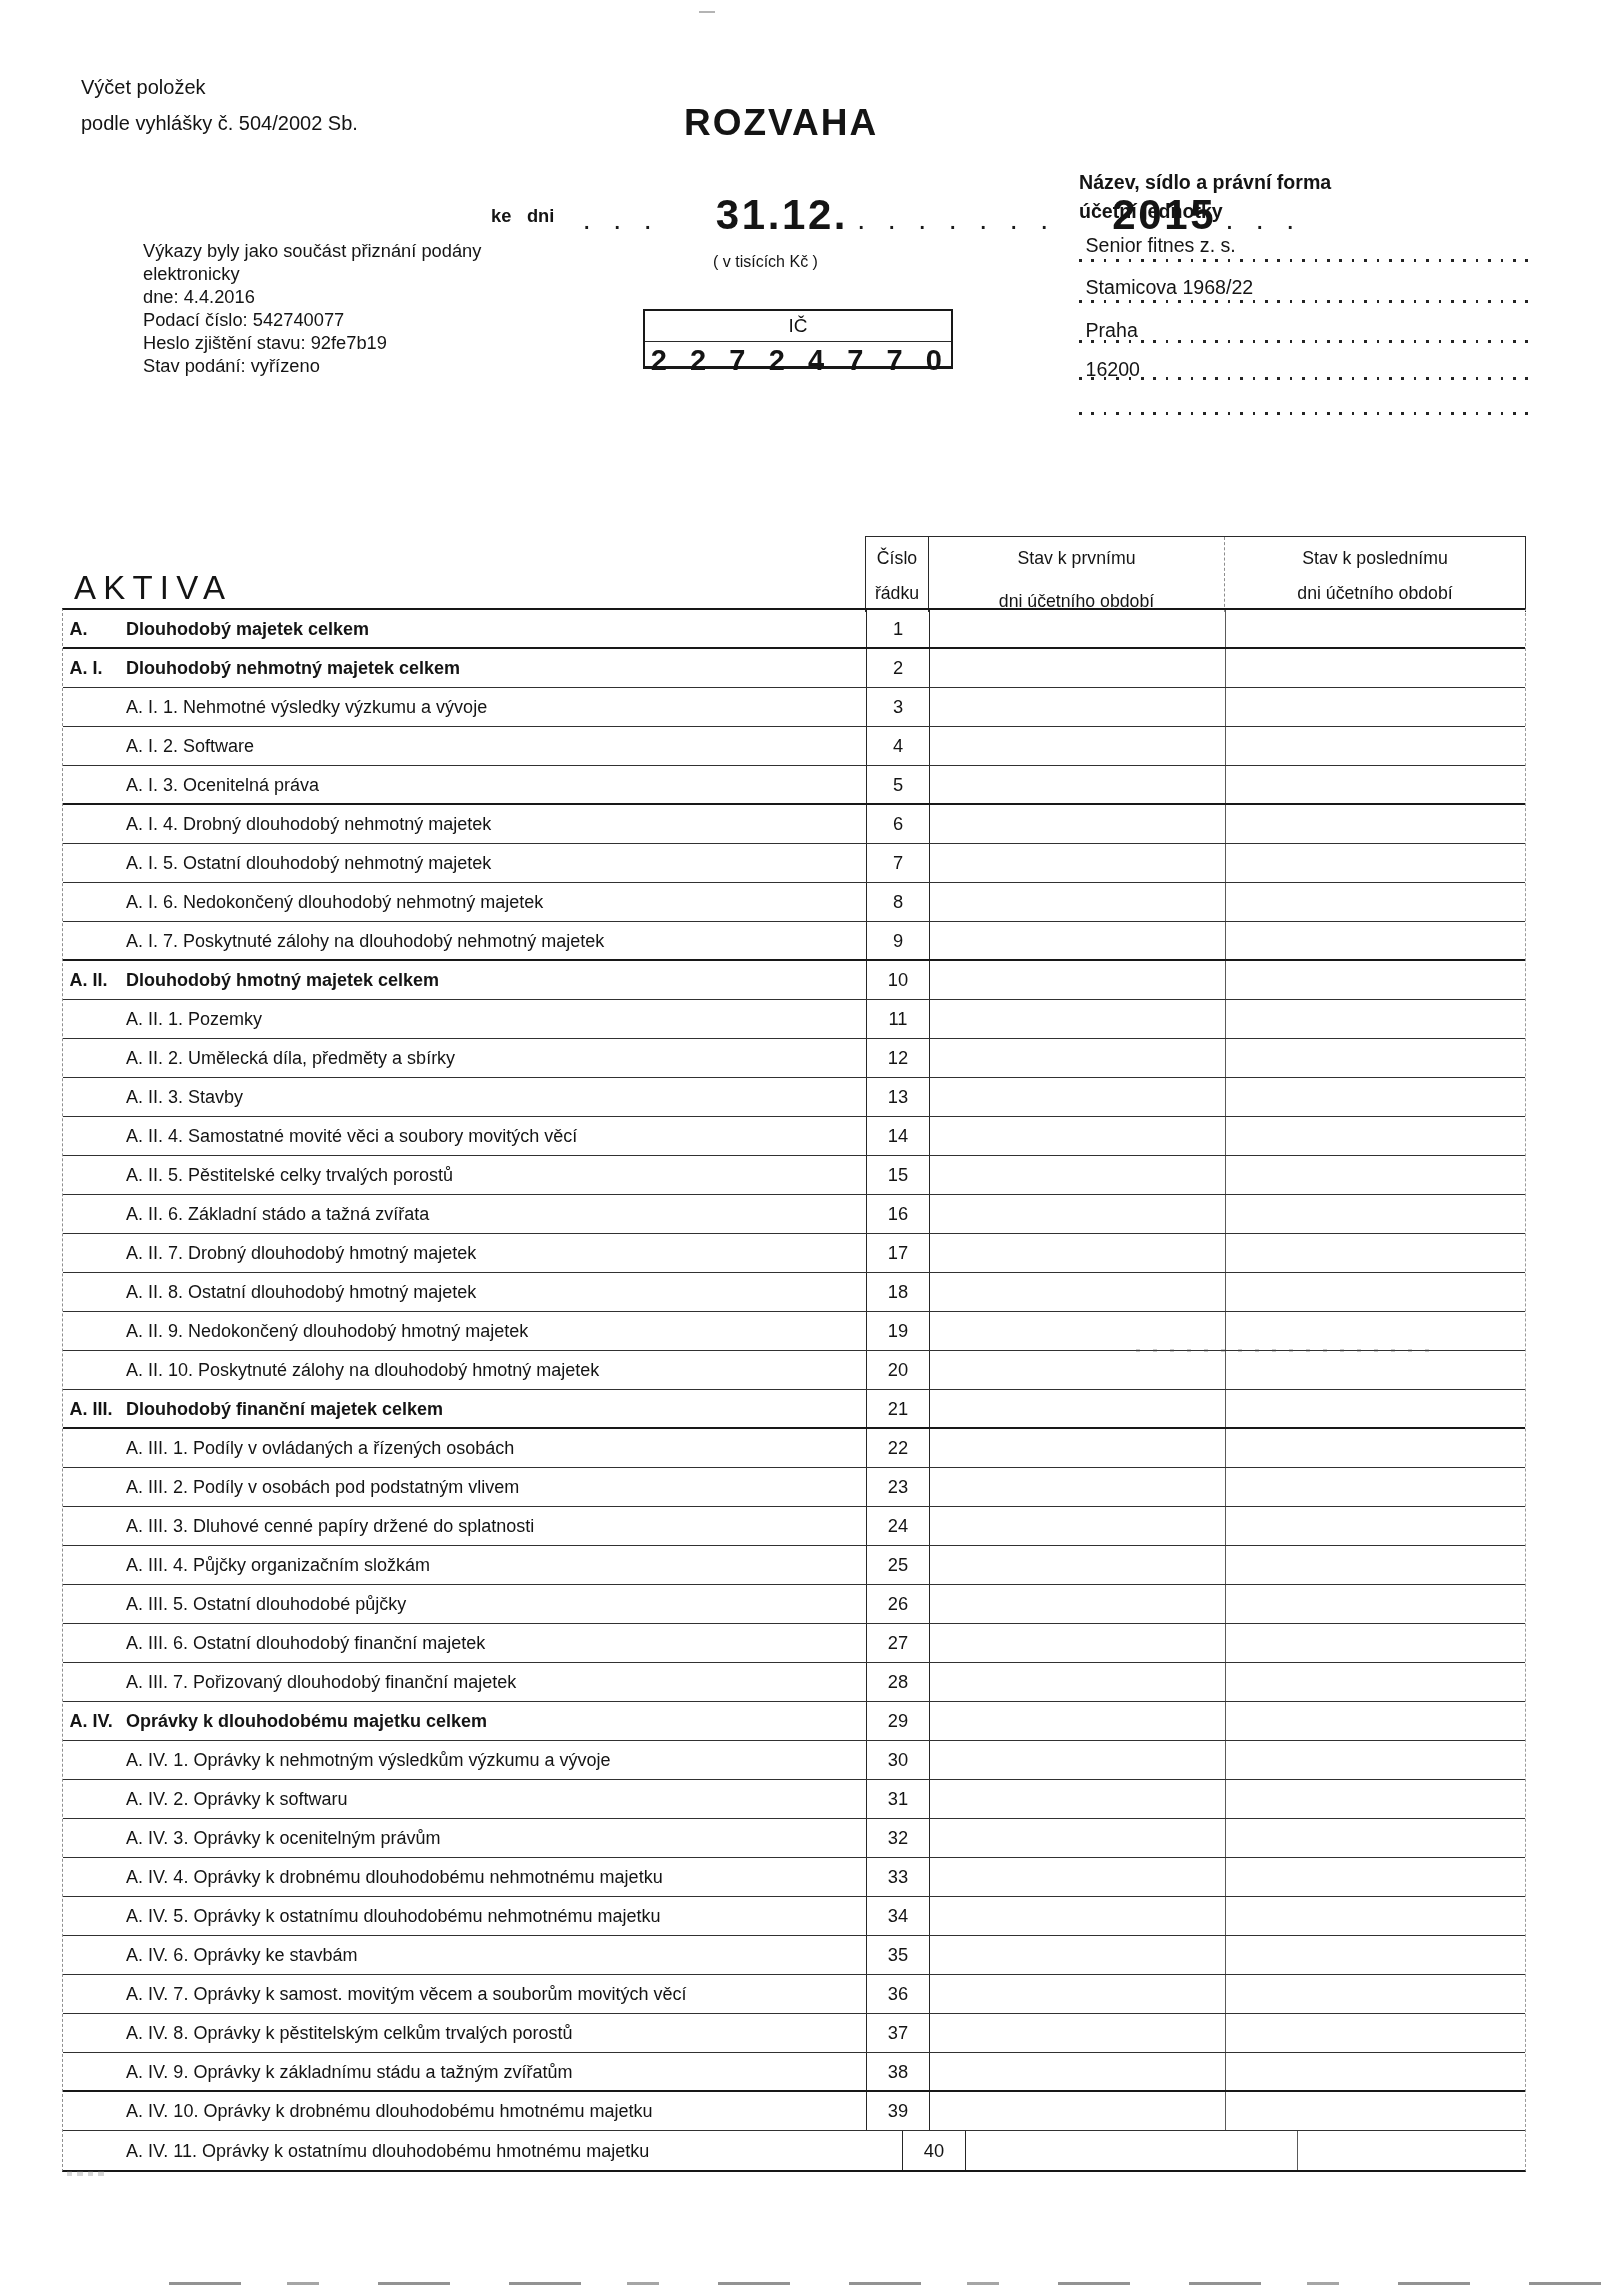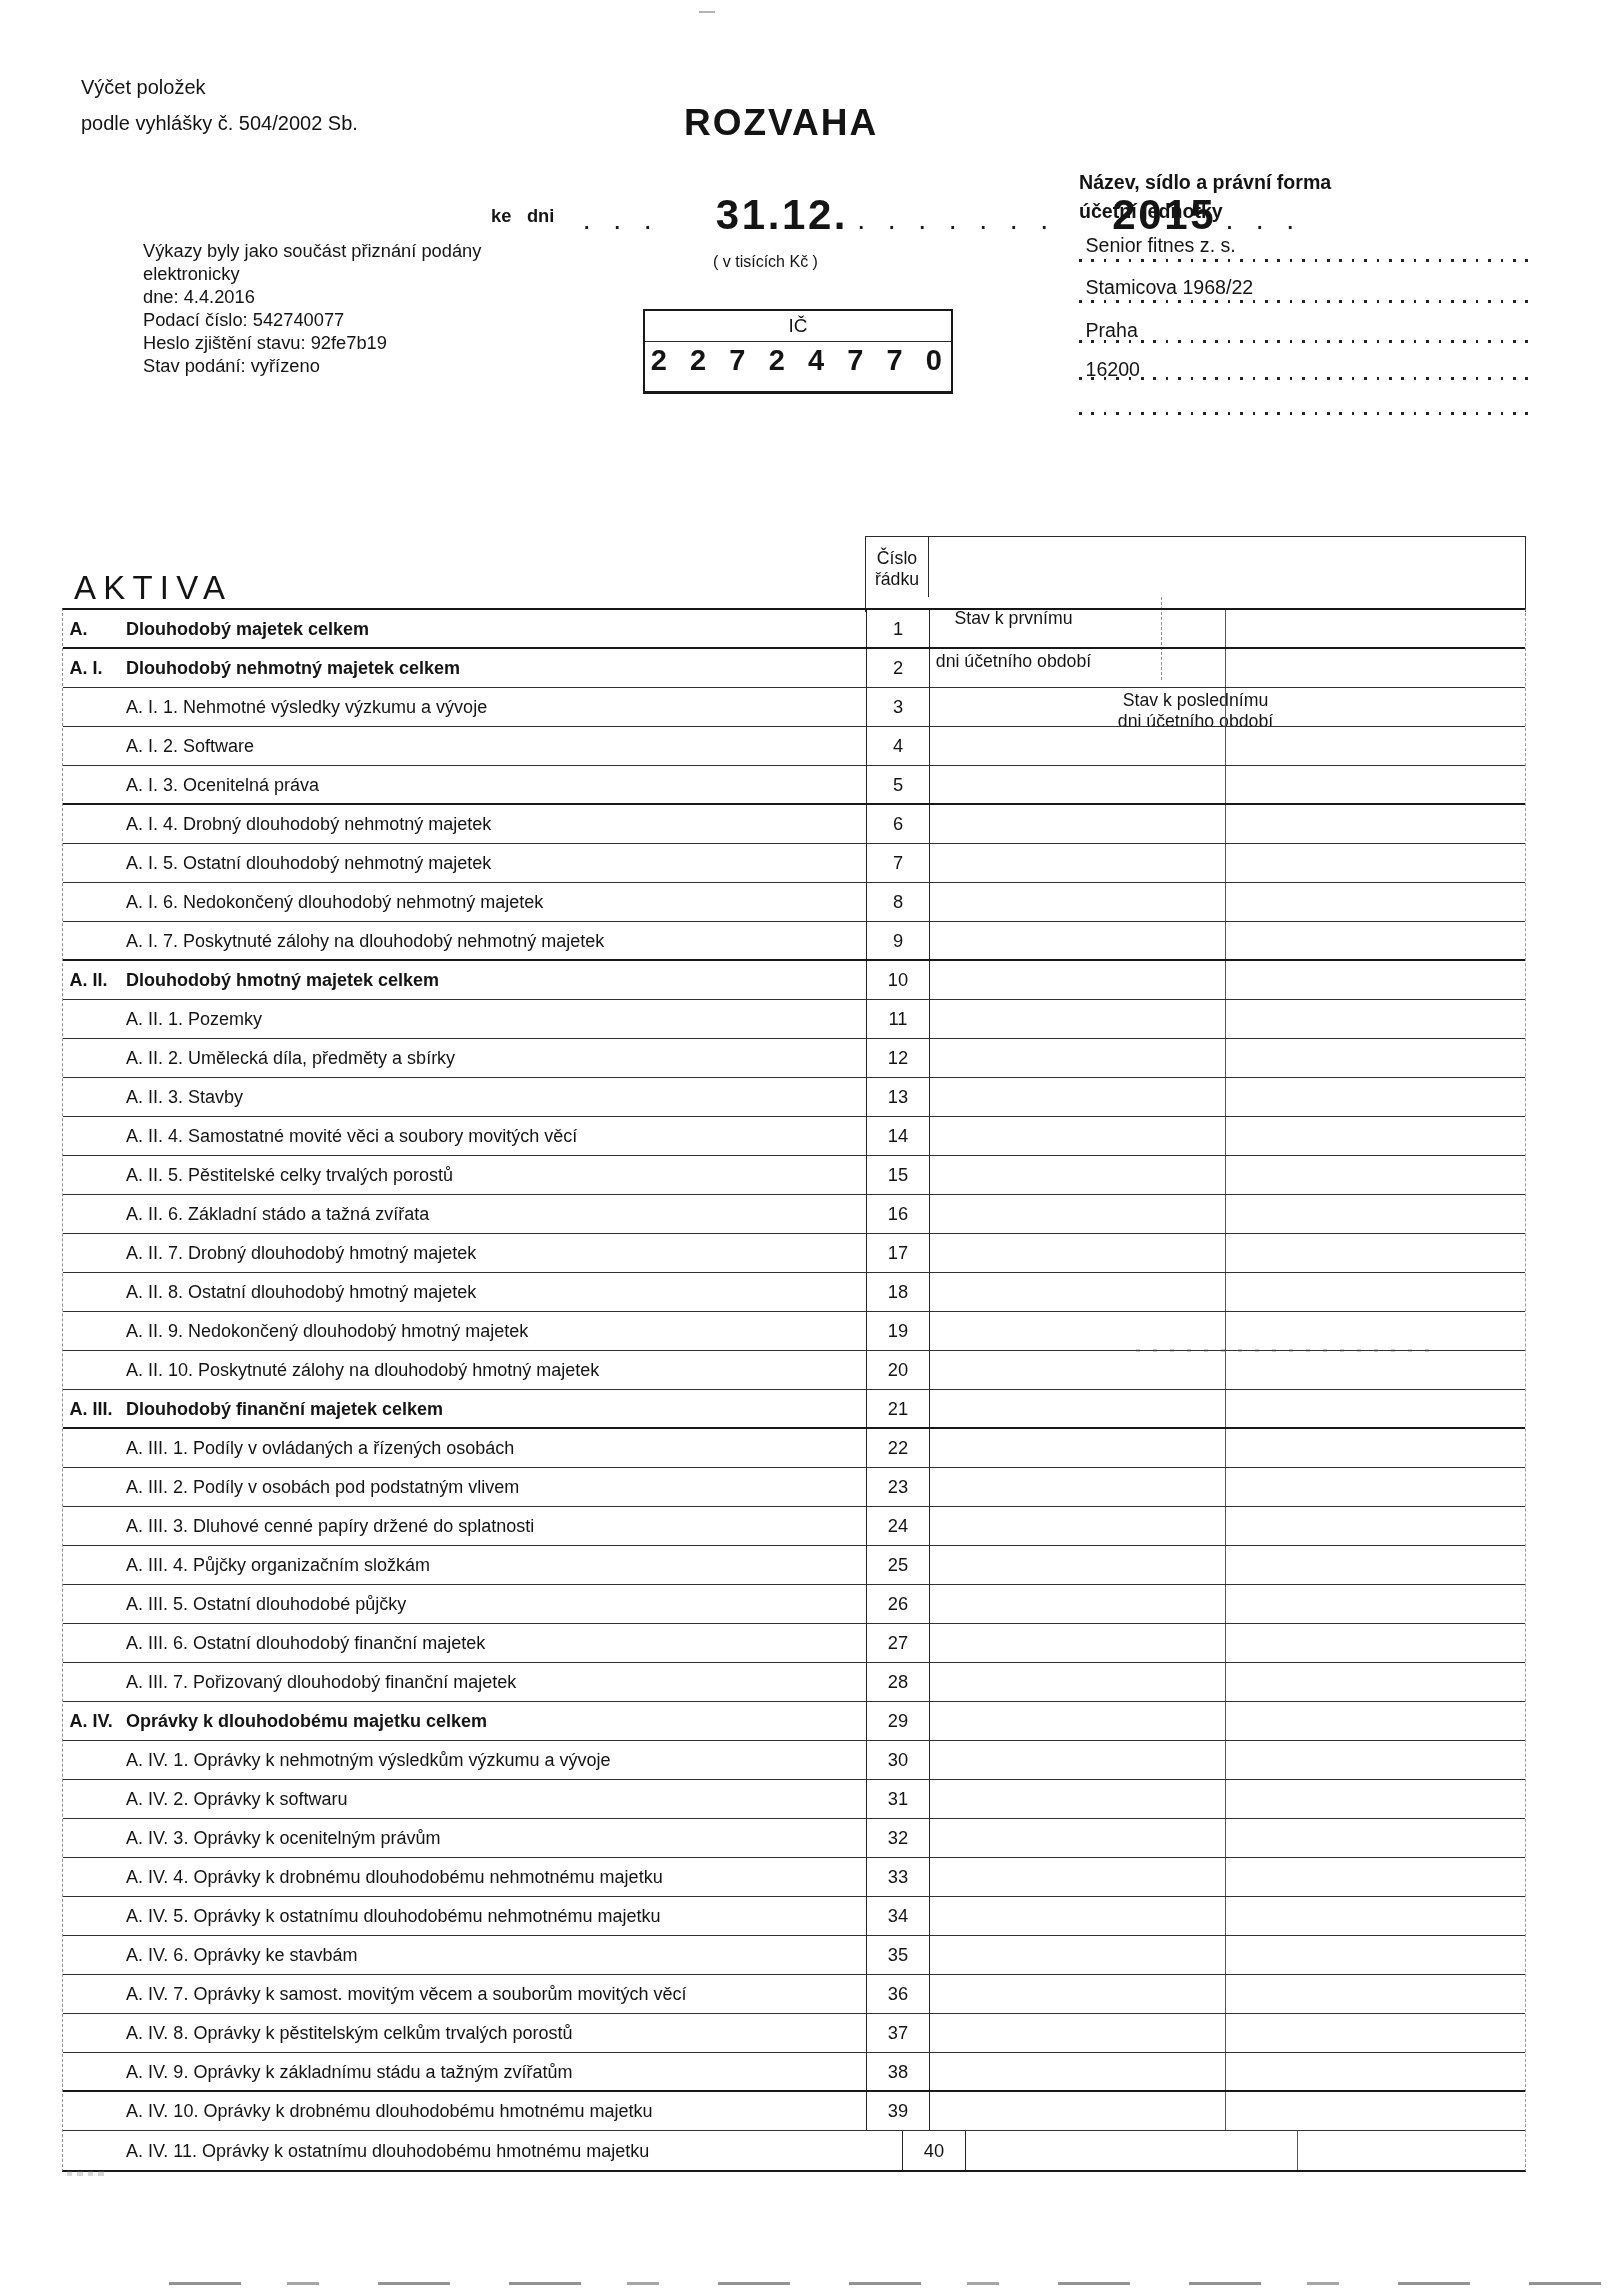--- a/index.html
+++ b/index.html
@@ -15,36 +15,36 @@
   .note{left:81px;top:69px;font-size:20px;line-height:36px;}
   .title{left:684px;top:102px;font-size:37px;font-weight:bold;letter-spacing:2px;margin:0;}
   .kedni{left:491px;top:205px;font-size:18.3px;font-weight:bold;word-spacing:10.5px;}
   .dateline{left:584px;top:191px;display:flex;align-items:baseline;gap:10.5px;white-space:nowrap;}
   .dateline .dots{font-size:19.6px;font-weight:bold;letter-spacing:9.8px;color:#1b1b1b;}
   .dateline .num{font-size:42px;font-weight:bold;letter-spacing:2.6px;margin-left:45px;}
   .units{left:713px;top:253px;font-size:16px;}
   .filing{left:143px;top:239px;font-size:18.3px;line-height:23px;}
 
   
-  .icbox{left:643px;top:309px;width:310px;height:85px;border:2px solid #181818;border-bottom-width:3.3px;box-sizing:border-box;}
+  .icbox{left:643px;top:309px;width:310px;height:60px;border:2px solid #181818;border-bottom-width:3.3px;box-sizing:border-box;}
   .ic-h{height:30px;border-bottom:1.3px solid #2a2a2a;display:flex;align-items:center;justify-content:center;font-size:19px;}
   .ic-d{height:37px;display:flex;align-items:center;justify-content:center;font-size:29px;font-weight:bold;letter-spacing:3.3px;word-spacing:8.5px;}
 
   
   .entity{left:1079px;top:171px;width:454px;font-size:19.6px;}
   .entity .e-h{position:absolute;left:0;font-weight:bold;white-space:nowrap;}
   .entity .e-v{position:absolute;left:6.5px;white-space:nowrap;}
   .dotline{position:absolute;left:0;width:451px;height:3.3px;
     background-image:repeating-linear-gradient(to right,#242424 0 2.6px,transparent 2.6px 12.4px);}
 
   
   .table{left:62px;top:536px;width:1464px;height:1629px;}
   .aktiva{position:absolute;left:12px;top:33px;font-size:33px;font-weight:normal;letter-spacing:7.2px;}
   .thead{position:absolute;left:803px;top:0;width:661px;height:76px;box-sizing:border-box;
-    border:1.6px solid #2a2a2a;border-bottom:none;display:flex;font-size:17.7px;flex-direction:column;}
+    border:1.6px solid #2a2a2a;border-bottom:none;display:flex;font-size:17.7px;}
   .th{display:flex;flex-direction:column;justify-content:space-between;align-items:center;
     padding:10.5px 2.6px 7.9px 2.6px;box-sizing:border-box;text-align:center;white-space:nowrap;}
   .th-num{width:63px;border-right:1.6px solid #2a2a2a;}
   .th-v1{width:296px;border-right:1.3px dashed #8d8d8d;gap:22px;}
   .th-v2{flex:1;}
 
   .tbody{position:absolute;left:0;top:72px;width:1464px;box-sizing:border-box;
     border-top:2.6px solid #171717;border-bottom:2.6px solid #171717;
     border-left:1.3px dashed #8f8f8f;border-right:1.3px dashed #9a9a9a;}
   .trow{display:flex;height:39px;box-sizing:border-box;border-bottom:1.3px solid #313131;font-size:18px;}

